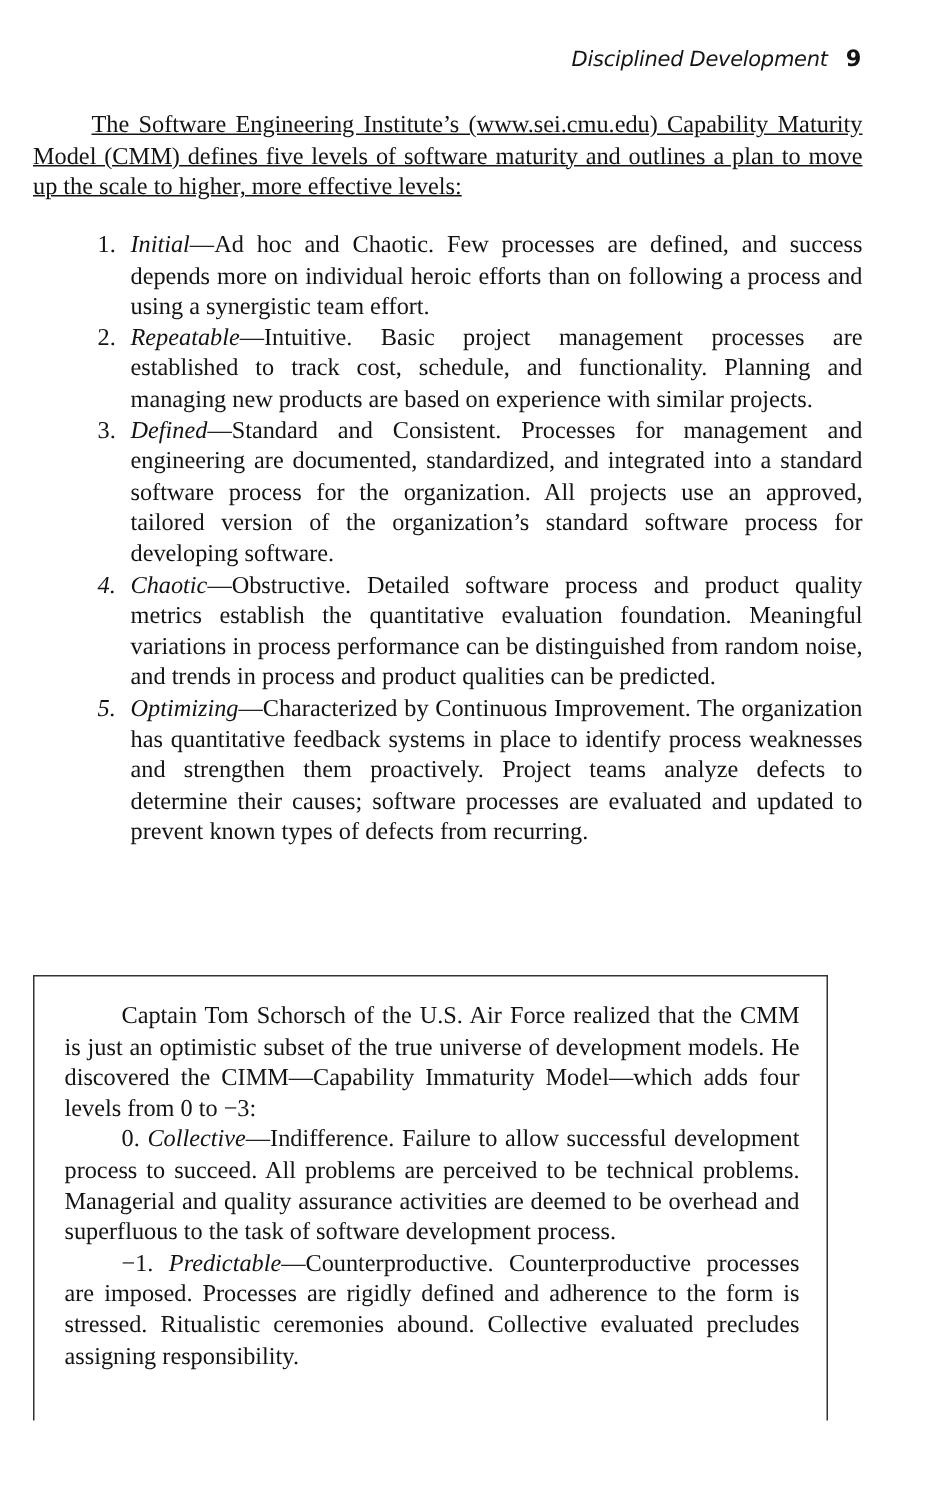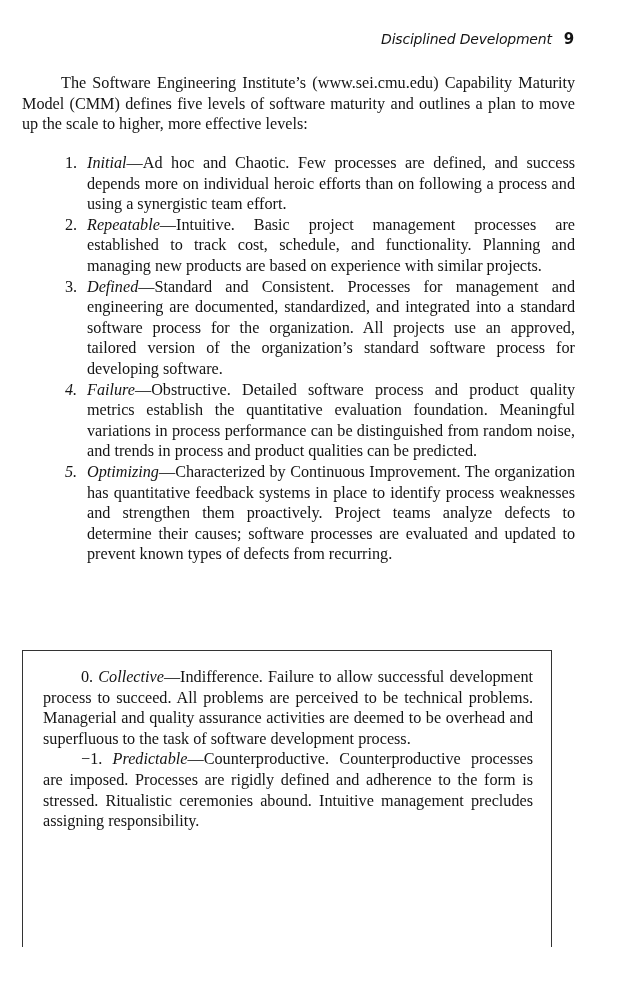--- a/index.html
+++ b/index.html
@@ -2,21 +2,21 @@
 <html><head>
 <meta charset="utf-8">
 <style>
   html, body { margin:0; padding:0; background:#ffffff; }
   body { width:620px; height:1000px; position:relative; overflow:hidden; color:#141414;
          font-family:"Liberation Serif", "DejaVu Serif", serif; }
   .running-head { position:absolute; top:30px; right:46px; font-family:"DejaVu Sans","Liberation Sans",sans-serif;
          font-size:14px; font-style:italic; letter-spacing:-0.2px;text-align:right; }
   .running-head .pnum { font-style:normal; font-weight:bold; font-size:15px; margin-left:12px; }
   .intro { position:absolute; top:73px; left:22px; width:553px; font-size:16.2px; line-height:20.6px;
-         text-align:justify; text-indent:39px; margin:0; }
+         text-align:justify; text-indent:39px; margin:0;text-decoration:underline; }
   .levels { position:absolute; top:153px; left:22px; width:553px; margin:0; padding:0; list-style:none;
          font-size:16.2px; line-height:20.6px; }
   .levels li { position:relative; padding-left:65px; text-align:justify; }
   .levels .num { position:absolute; left:43px; top:0; }
   .levels .num.ital { font-style:italic; }
   .term { font-style:italic; }
   .box { position:absolute; top:650px; left:22px; width:528px; height:296px;
          border-left:1.5px solid #333; border-right:1.5px solid #333; border-top:1.5px solid #333; }
   .box-inner { position:absolute; top:16px; left:20px; width:490px; font-size:16.2px; line-height:20.6px; }
   .box-inner p { margin:0; text-align:justify; text-indent:38px; }
@@ -34,25 +34,26 @@
   <li>
     <span class="num">1.</span><span class="term">Initial</span><span>—Ad hoc and Chaotic. Few processes are defined, and success depends more on individual heroic efforts than on following a process and using a synergistic team effort.</span>
   </li>
   <li>
     <span class="num">2.</span><span class="term">Repeatable</span><span>—Intuitive. Basic project management processes are established to track cost, schedule, and functionality. Planning and managing new products are based on experience with similar projects.</span>
   </li>
   <li>
     <span class="num">3.</span><span class="term">Defined</span><span>—Standard and Consistent. Processes for management and engineering are documented, standardized, and integrated into a standard software process for the organization. All projects use an approved, tailored version of the organization’s standard software process for developing software.</span>
   </li>
   <li>
-    <span class="num ital">4.</span><span class="term">Failure</span><span>—Obstructive. Detailed software process and product quality metrics establish the quantitative evaluation foundation. Meaningful variations in process performance can be distinguished from random noise, and trends in process and product qualities can be predicted.</span>
+    <span class="num ital">4.</span><span class="term">Chaotic</span><span>—Obstructive. Detailed software process and product quality metrics establish the quantitative evaluation foundation. Meaningful variations in process performance can be distinguished from random noise, and trends in process and product qualities can be predicted.</span>
   </li>
   <li>
     <span class="num ital">5.</span><span class="term">Optimizing</span><span>—Characterized by Continuous Improvement. The organization has quantitative feedback systems in place to identify process weaknesses and strengthen them proactively. Project teams analyze defects to determine their causes; software processes are evaluated and updated to prevent known types of defects from recurring.</span>
   </li>
 </ol>
 
 <div class="box">
   <div class="box-inner">
+    <p>Captain Tom Schorsch of the U.S. Air Force realized that the CMM is just an optimistic subset of the true universe of development models. He discovered the CIMM—Capability Immaturity Model—which adds four levels from 0 to −3:</p>
     <p><span>0.</span> <span class="term">Collective</span><span>—Indifference. Failure to allow successful development process to succeed. All problems are perceived to be technical problems. Managerial and quality assurance activities are deemed to be overhead and superfluous to the task of software development process.</span></p>
-    <p><span>−1.</span> <span class="term">Predictable</span><span>—Counterproductive. Counterproductive processes are imposed. Processes are rigidly defined and adherence to the form is stressed. Ritualistic ceremonies abound. Intuitive management precludes assigning responsibility.</span></p>
+    <p><span>−1.</span> <span class="term">Predictable</span><span>—Counterproductive. Counterproductive processes are imposed. Processes are rigidly defined and adherence to the form is stressed. Ritualistic ceremonies abound. Collective evaluated precludes assigning responsibility.</span></p>
   </div>
 </div>
 
 </body></html>

